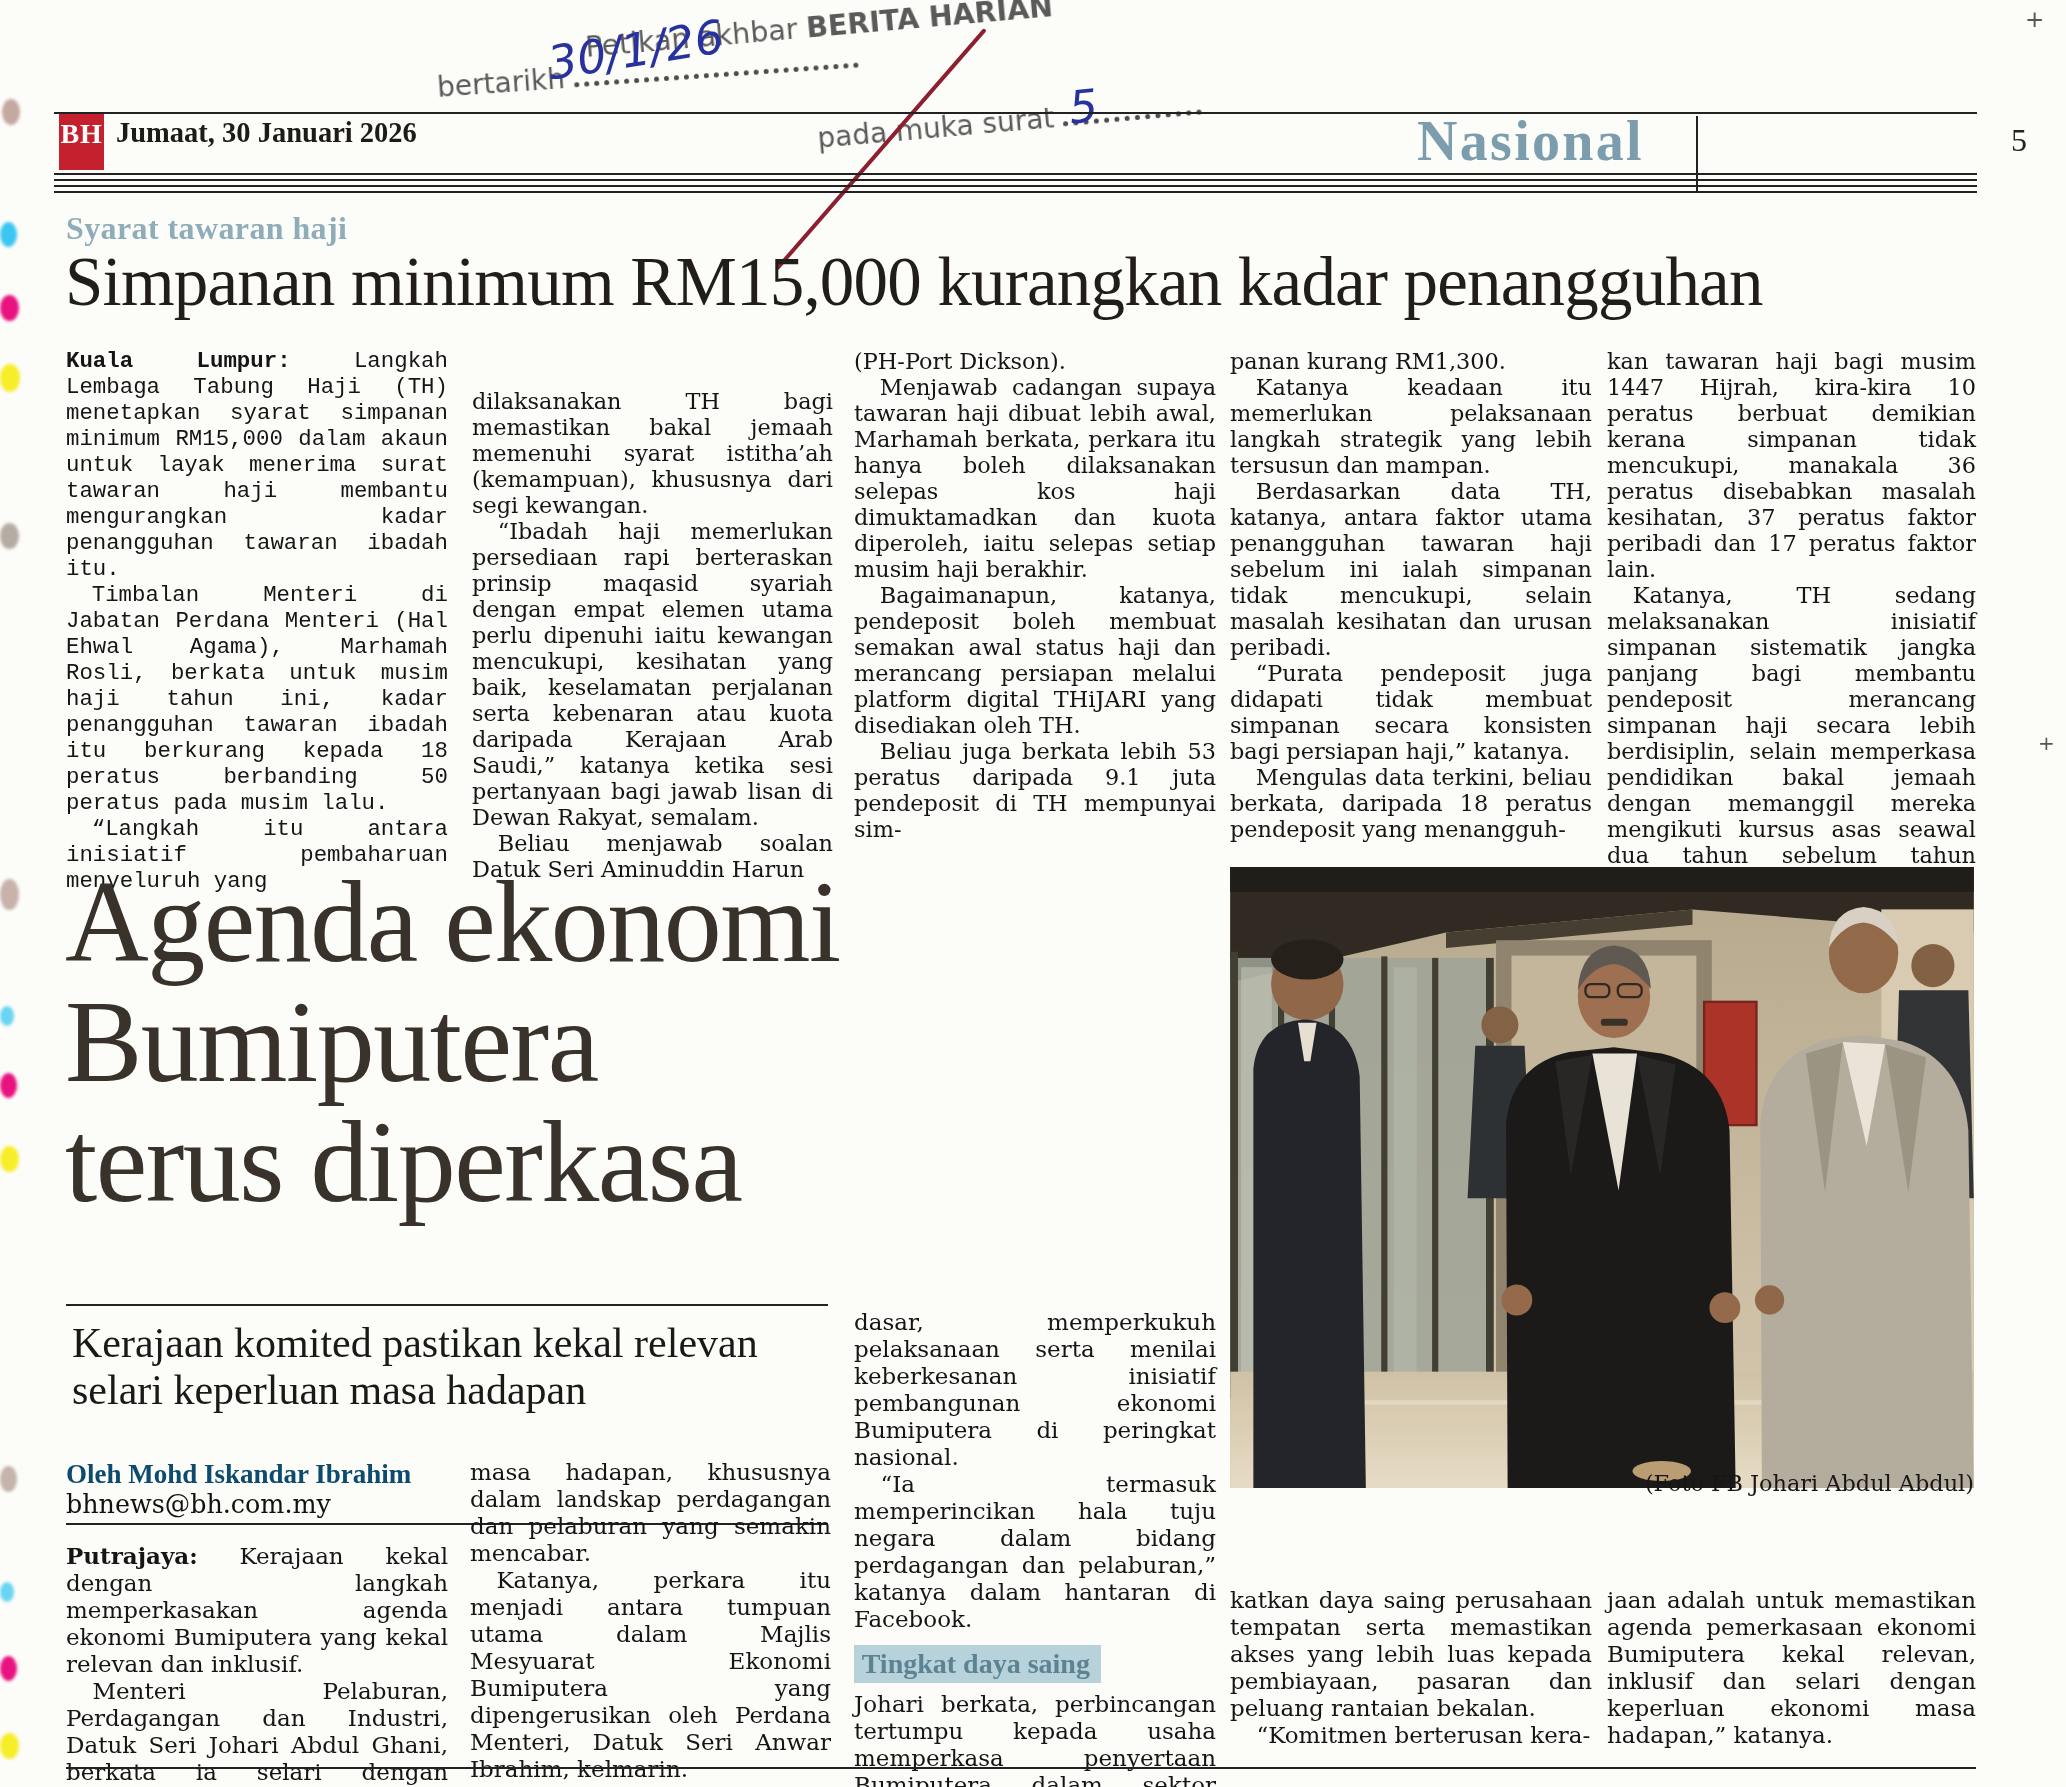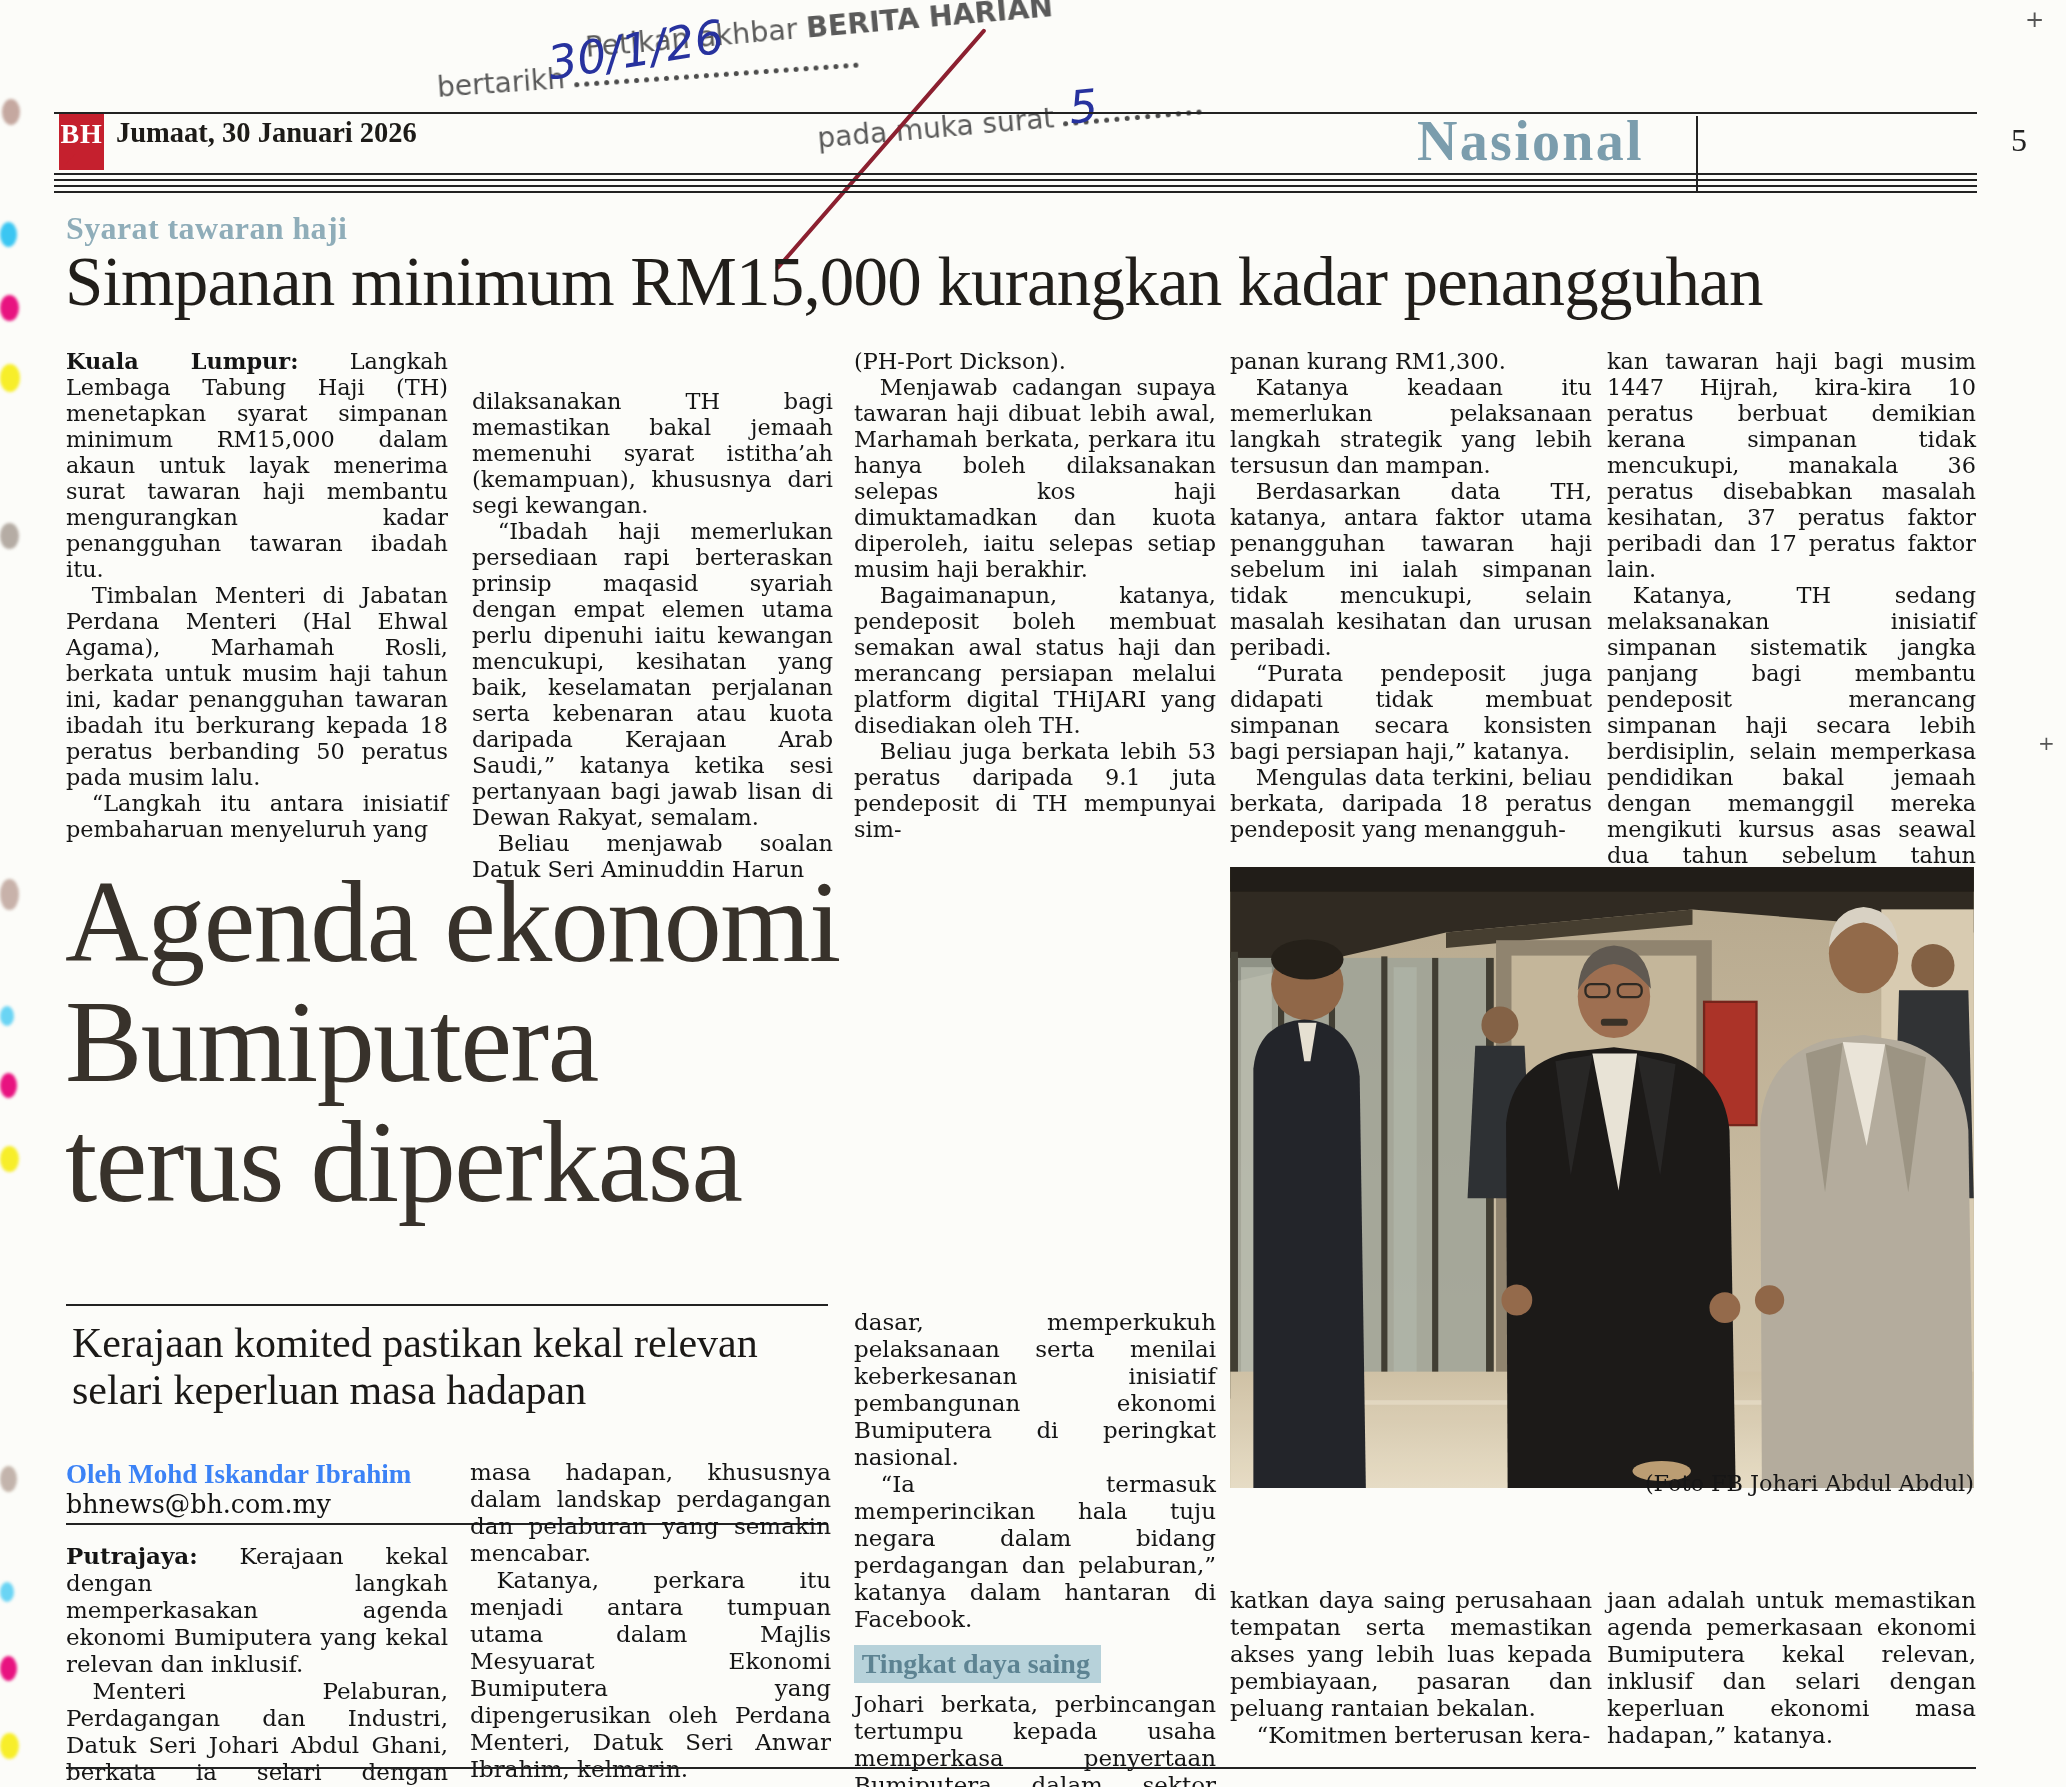--- a/index.html
+++ b/index.html
@@ -28,21 +28,21 @@
   .h1{position:absolute;left:65px;top:245px;width:1912px;font:400 69px/74px "Liberation Serif",serif;
       color:#211e1a;letter-spacing:-0.8px;white-space:nowrap;}
   .col{position:absolute;text-align:justify;font-size:22.4px;line-height:26px;color:#151515;}
   .col p{margin:0;}
   .col p.ind{text-indent:1.15em;}
   .dl{font-weight:700;}
   
   .h2{position:absolute;left:65px;top:862px;font:400 116px/120px "Liberation Serif",serif;
       color:#38322b;letter-spacing:-1.5px;}
   .sub2{position:absolute;left:72px;top:1320px;width:748px;font:400 42px/47px "Liberation Serif",serif;color:#1b1917;}
-  .byline{position:absolute;left:66px;top:1459px;font:700 27px "Liberation Serif",serif;color:#3b82f6;filter:blur(0.2px);}
+  .byline{position:absolute;left:66px;top:1459px;font:700 27px "Liberation Serif",serif;color:#0c4a6e;filter:blur(0.2px);}
   .email{position:absolute;left:66px;top:1489px;font:400 25.4px "DejaVu Serif",serif;color:#111;}
   .crosshead{display:inline-block;background:#b7d2da;color:#5d8392;font:700 28px/35px "Liberation Serif",serif;
              padding:0.8px 10.8px 2.3px 7.7px;margin:12.3px 0 7.7px 0;filter:blur(0.2px);}
   .caption{position:absolute;left:1230px;top:1497px;width:744px;
            font:700 23px/31px "DejaVu Serif",serif;font-style:italic;color:#101010;}
   .credit{position:absolute;right:0;bottom:1.5px;font:400 22.4px "DejaVu Serif",serif;font-style:normal;color:#161616;}
   
   .photo{position:absolute;left:1230px;top:867px;width:744px;height:621px;background:#b9ab92;overflow:hidden;}
   
   .reg{position:absolute;border-radius:50%;filter:blur(1.5px);}
@@ -94,21 +94,21 @@
   <div class="rule" style="left:1696px;top:116px;width:2.3px;height:76px;"></div>
   <div class="pageno">5</div>
   <div class="rule" style="left:54px;top:173px;width:1923px;height:1.5px;"></div>
   <div class="rule" style="left:54px;top:179px;width:1923px;height:1.5px;"></div>
   <div class="rule" style="left:54px;top:185px;width:1923px;height:1.5px;"></div>
   <div class="rule" style="left:54px;top:191px;width:1923px;height:1.5px;"></div>
 
   <div class="kicker">Syarat tawaran haji</div>
   <div class="h1">Simpanan minimum RM15,000 kurangkan kadar penangguhan</div>
 
-  <div class="col" style="left:66px;top:348px;width:382px;">
+  <div class="col" style="left:66px;top:348px;width:382px;font-family:Liberation Mono, monospace;">
     <p><span class="dl">Kuala Lumpur:</span><span> Langkah Lembaga Tabung Haji (TH) menetapkan syarat simpanan minimum RM15,000 dalam akaun untuk layak menerima surat tawaran haji membantu mengurangkan kadar penangguhan tawaran ibadah itu.</span></p>
     <p class="ind">Timbalan Menteri di Jabatan Perdana Menteri (Hal Ehwal Agama), Marhamah Rosli, berkata untuk musim haji tahun ini, kadar penangguhan tawaran ibadah itu berkurang kepada 18 peratus berbanding 50 peratus pada musim lalu.</p>
     <p class="ind">“Langkah itu antara inisiatif pembaharuan menyeluruh yang</p>
   </div>
   <div class="col" style="left:472px;top:348px;width:361px;margin-top:40px;">
     <p>dilaksanakan TH bagi memastikan bakal jemaah memenuhi syarat istitha’ah (kemampuan), khususnya dari segi kewangan.</p>
     <p class="ind">“Ibadah haji memerlukan persediaan rapi berteraskan prinsip maqasid syariah dengan empat elemen utama perlu dipenuhi iaitu kewangan mencukupi, kesihatan yang baik, keselamatan perjalanan serta kebenaran atau kuota daripada Kerajaan Arab Saudi,” katanya ketika sesi pertanyaan bagi jawab lisan di Dewan Rakyat, semalam.</p>
     <p class="ind">Beliau menjawab soalan Datuk Seri Aminuddin Harun</p>
   </div>
   <div class="col" style="left:854px;top:348px;width:362px;">

